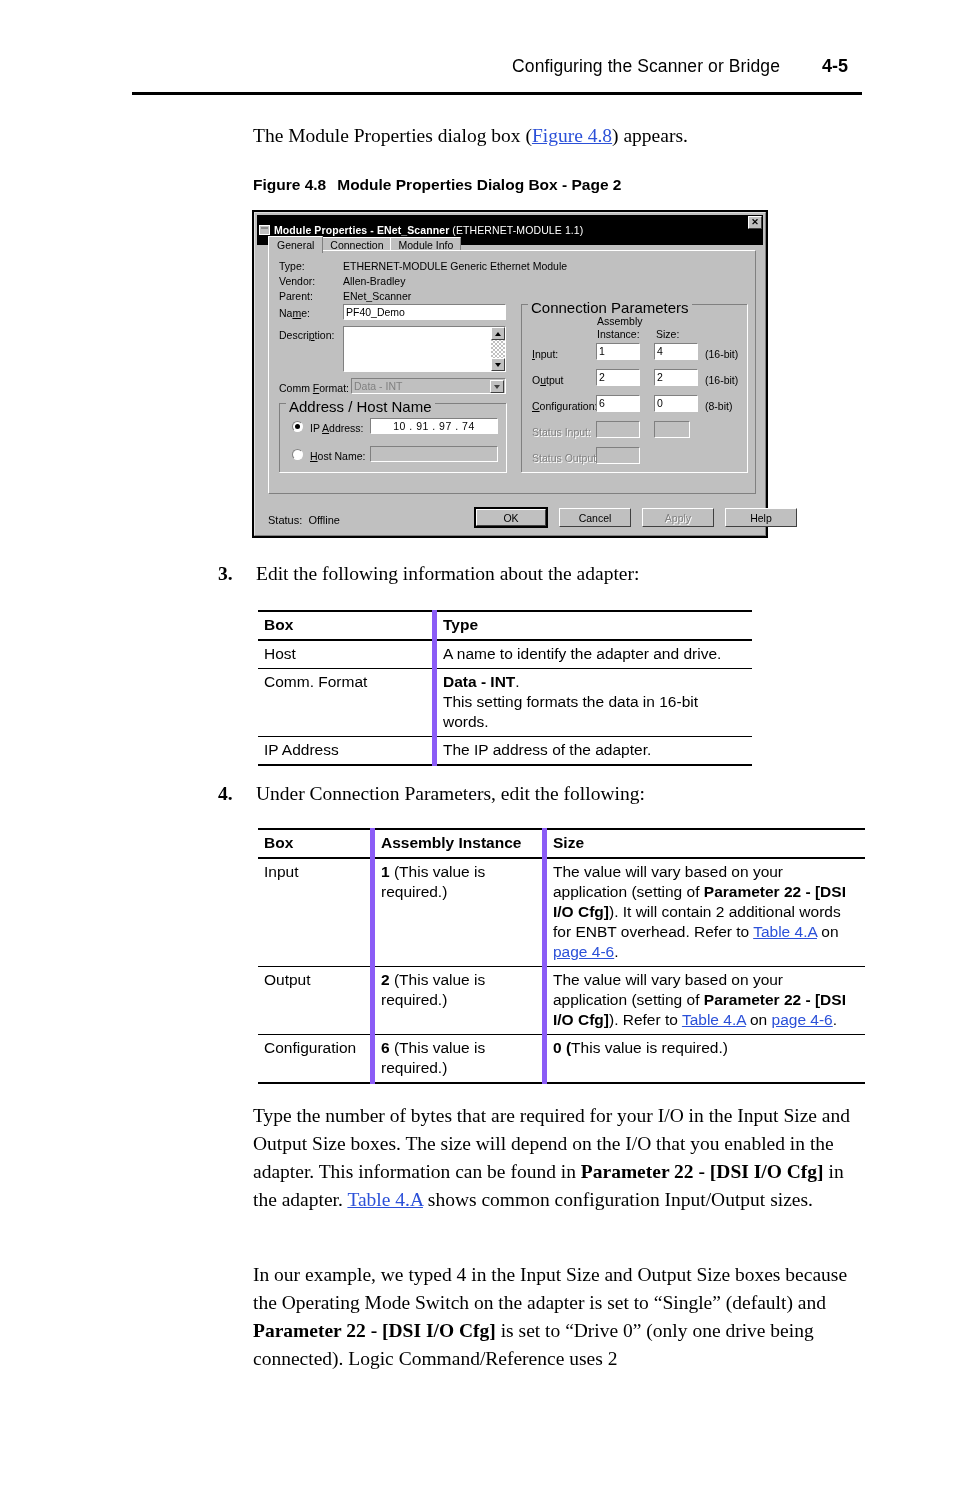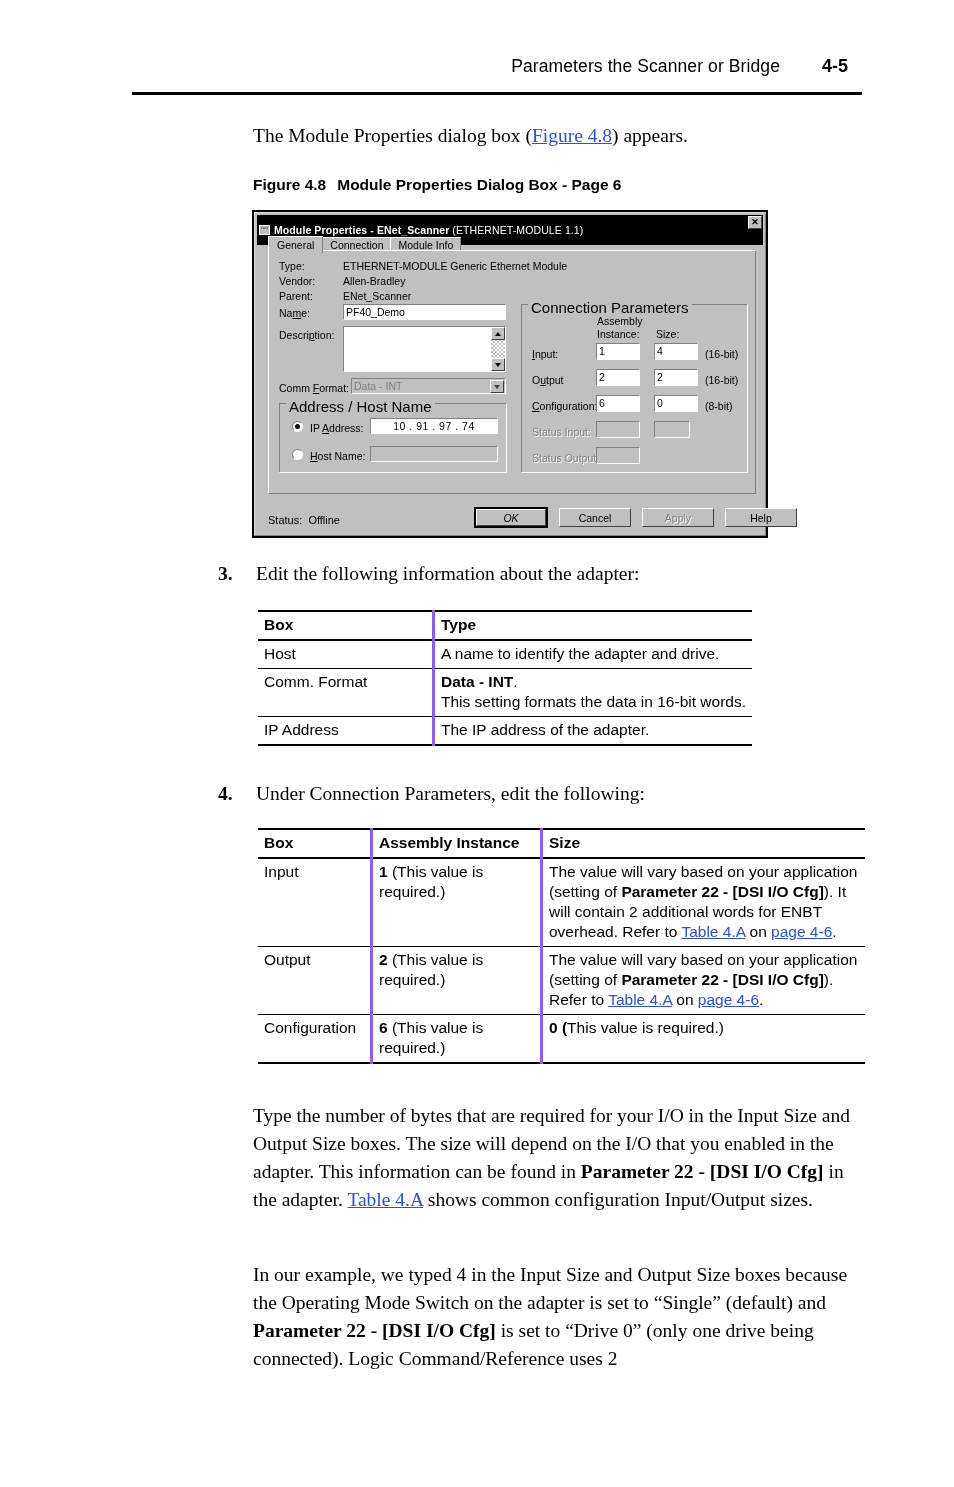--- a/index.html
+++ b/index.html
@@ -165,63 +165,63 @@
   .radio.on::after{
     content:"";position:absolute;left:2px;top:2px;width:5px;height:5px;border-radius:50%;background:#000;
   }
 
   .btn{
     position:absolute;height:19px;background:#c0c0c0;
     border:1px solid #fff;border-right-color:#404040;border-bottom-color:#404040;
     box-sizing:border-box;display:flex;align-items:center;justify-content:center;
     font-size:10.5px;color:#000;
   }
-  .btn.default{border:2px solid #000;font-style:italic;}
+  .btn.default{border:2px solid #000;}
   .btn.default .inner{
     position:absolute;left:0;top:0;right:0;bottom:0;
     border:1px solid #fff;border-right-color:#404040;border-bottom-color:#404040;
     box-sizing:border-box;display:flex;align-items:center;justify-content:center;
   }
   .btn.dis{color:#808080;text-shadow:1px 1px 0 #fff;}
 
   .statusline{position:absolute;left:14px;bottom:10px;font-size:11px;white-space:nowrap;}
 
   
   .dtable{
     position:absolute;border-collapse:collapse;
     font-family:"Liberation Sans", sans-serif;font-size:15.5px;
   }
   .dtable td,.dtable th{
     vertical-align:top;padding:3px 6px 4px 6px;line-height:20px;text-align:left;
   }
   .dtable .hdrow td{font-weight:bold;border-bottom:2px solid #000;}
   .dtable .toprule td{border-top:2px solid #000;}
-  .dtable td.sep{border-left:3px solid #8b5cf6;}
+  .dtable td.sep{border-left:5px solid #8b5cf6;}
   .dtable tr.rule td{border-bottom:1px solid #000;}
   .dtable tr.botrule td{border-bottom:2px solid #000;}
 </style>
 </head>
 <body>
 
 <div class="page">
 
   <div class="hdr">
     <div class="hdr-row">
-      <span class="hdr-title">Parameters the Scanner or Bridge</span>
+      <span class="hdr-title">Configuring the Scanner or Bridge</span>
       <span class="hdr-page">4-5</span>
     </div>
   </div>
   <div class="hdr-rule"></div>
 
   <div class="para" style="left:253px;top:122px;width:620px;">
     <span>The Module Properties dialog box (</span><a class="lnk" href="#">Figure 4.8</a><span>) appears.</span>
   </div>
 
   <div class="fig-cap">
-    <span>Figure 4.8</span><span class="gap"></span><span>Module Properties Dialog Box - Page 6</span>
+    <span>Figure 4.8</span><span class="gap"></span><span>Module Properties Dialog Box - Page 2</span>
   </div>
 
   <div class="dlg">
     <div class="dlg-inner"></div>
 
     <div class="titlebar">
       <span class="tb-icon"></span>
       <span class="tb-text"><span>Module Properties - ENet_Scanner </span><span class="light">(ETHERNET-MODULE 1.1)</span></span>
       <span class="tb-close">✕</span>
     </div>

